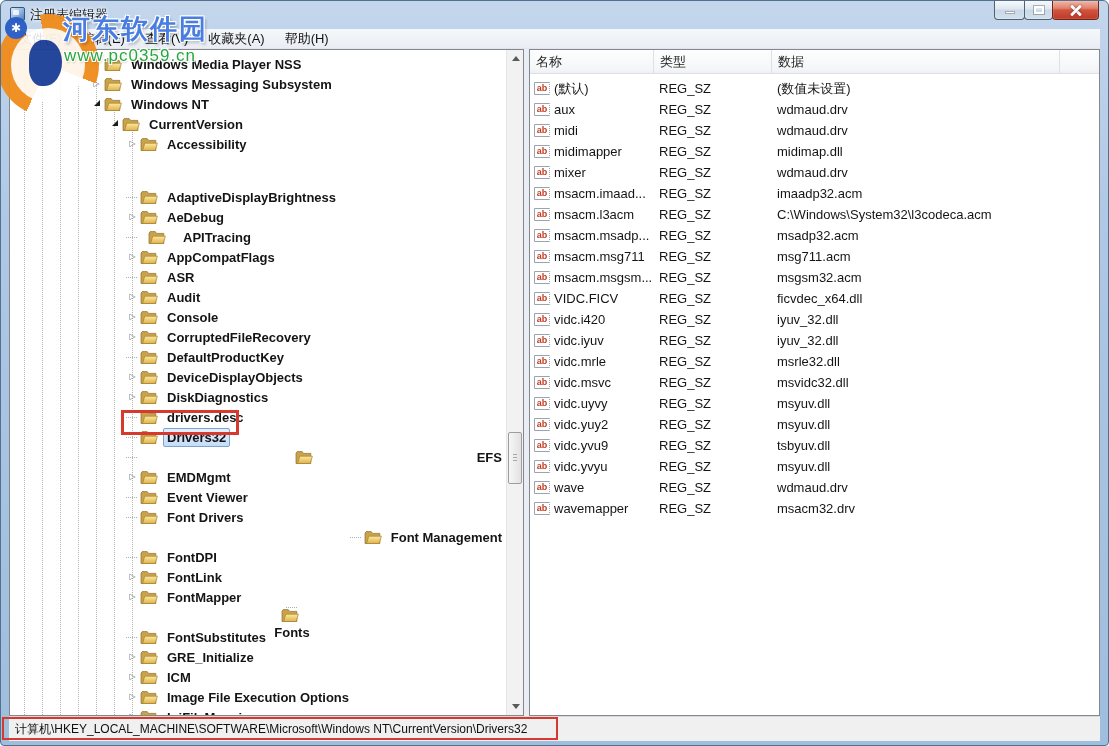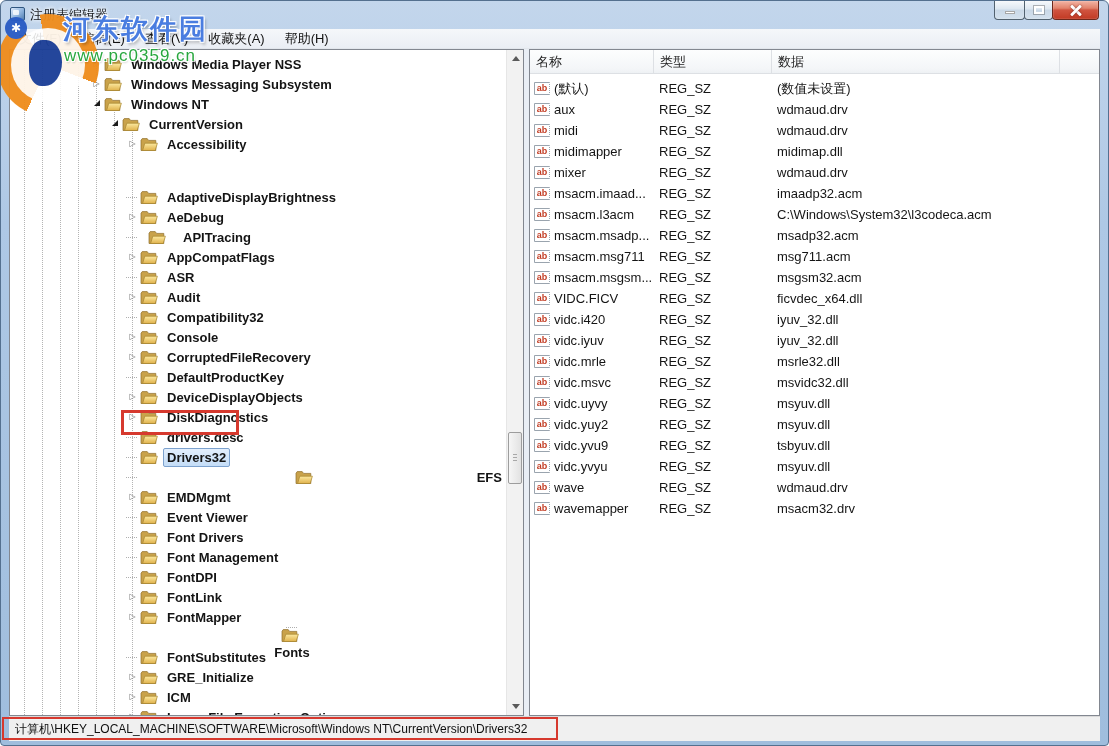--- a/index.html
+++ b/index.html
@@ -275,30 +275,20 @@
             <span class="arrow col">▷</span>
             <span class="fwrap">
               <svg width="18" height="15" viewBox="0 0 18 15">
                 <path d="M1 13.5 V3.2 L2.2 1.6 H7.2 L8.6 3.4 H15.8 V13.5 Z" fill="#c9a24b" stroke="#8e6d2a" stroke-width="0.7"></path>
                 <path d="M2.6 13.5 L4.8 6.2 H17.4 L15.2 13.5 Z" fill="url(#foldg)" stroke="#a8852f" stroke-width="0.7"></path>
               </svg>
             </span>
             <span class="tlabel">Audit</span>
           </div>
           <div class="trow" style="padding-left: 116px;">
-            <span class="arrow dots"></span>
-            <span class="fwrap">
-              <svg width="18" height="15" viewBox="0 0 18 15">
-                <path d="M1 13.5 V3.2 L2.2 1.6 H7.2 L8.6 3.4 H15.8 V13.5 Z" fill="#c9a24b" stroke="#8e6d2a" stroke-width="0.7"></path>
-                <path d="M2.6 13.5 L4.8 6.2 H17.4 L15.2 13.5 Z" fill="url(#foldg)" stroke="#a8852f" stroke-width="0.7"></path>
-              </svg>
-            </span>
-            <span class="tlabel">Compatibility32</span>
-          </div>
-          <div class="trow" style="padding-left: 116px;">
             <span class="arrow col">▷</span>
             <span class="fwrap">
               <svg width="18" height="15" viewBox="0 0 18 15">
                 <path d="M1 13.5 V3.2 L2.2 1.6 H7.2 L8.6 3.4 H15.8 V13.5 Z" fill="#c9a24b" stroke="#8e6d2a" stroke-width="0.7"></path>
                 <path d="M2.6 13.5 L4.8 6.2 H17.4 L15.2 13.5 Z" fill="url(#foldg)" stroke="#a8852f" stroke-width="0.7"></path>
               </svg>
             </span>
             <span class="tlabel">Console</span>
           </div>
           <div class="trow" style="padding-left: 116px;">
@@ -394,21 +384,21 @@
           <div class="trow" style="padding-left: 116px;">
             <span class="arrow dots"></span>
             <span class="fwrap">
               <svg width="18" height="15" viewBox="0 0 18 15">
                 <path d="M1 13.5 V3.2 L2.2 1.6 H7.2 L8.6 3.4 H15.8 V13.5 Z" fill="#c9a24b" stroke="#8e6d2a" stroke-width="0.7"></path>
                 <path d="M2.6 13.5 L4.8 6.2 H17.4 L15.2 13.5 Z" fill="url(#foldg)" stroke="#a8852f" stroke-width="0.7"></path>
               </svg>
             </span>
             <span class="tlabel">Font Drivers</span>
           </div>
-          <div class="trow" style="padding-left: 116px;">
+          <div class="trow" style="padding-left: 116px; justify-content: flex-end;">
             <span class="arrow dots"></span>
             <span class="fwrap">
               <svg width="18" height="15" viewBox="0 0 18 15">
                 <path d="M1 13.5 V3.2 L2.2 1.6 H7.2 L8.6 3.4 H15.8 V13.5 Z" fill="#c9a24b" stroke="#8e6d2a" stroke-width="0.7"></path>
                 <path d="M2.6 13.5 L4.8 6.2 H17.4 L15.2 13.5 Z" fill="url(#foldg)" stroke="#a8852f" stroke-width="0.7"></path>
               </svg>
             </span>
             <span class="tlabel">Font Management</span>
           </div>
           <div class="trow" style="padding-left: 116px;">

